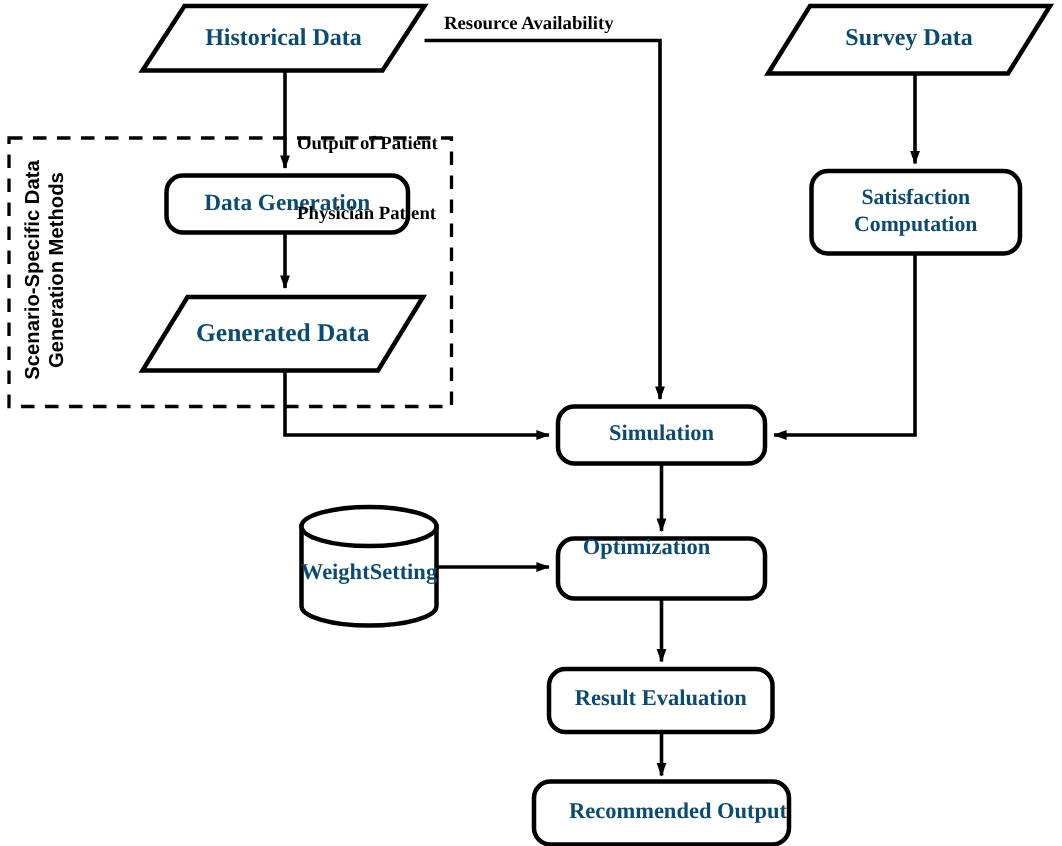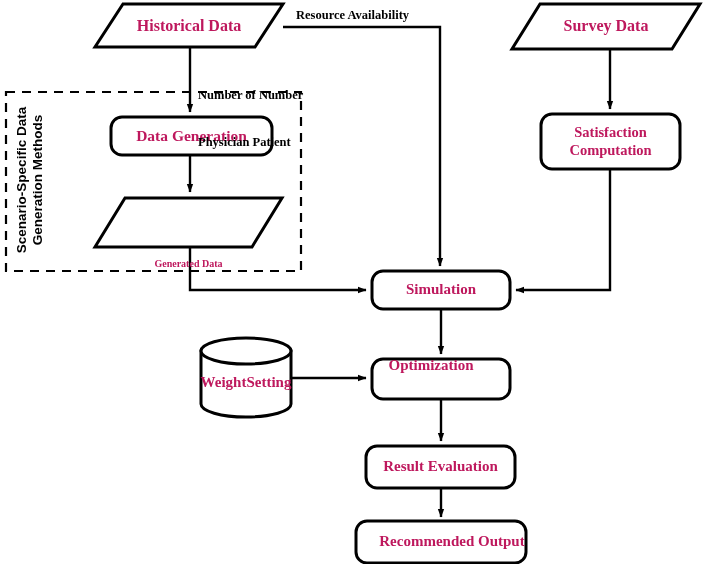--- a/index.html
+++ b/index.html
@@ -23,21 +23,21 @@
     height: 564px;
   }
   .node-label {
     position: absolute;
     display: flex;
     align-items: center;
     justify-content: center;
     text-align: center;
     font-family: "Liberation Serif", "DejaVu Serif", serif;
     font-weight: bold;
-    color: #be185d;
+    color: #0c4a6e;
     pointer-events: none;
     line-height: 1.18;
   }
   .edge-label {
     position: absolute;
     font-family: "Liberation Serif", "DejaVu Serif", serif;
     font-weight: bold;
     color: #000000;
     white-space: pre;
     text-align: left;
@@ -115,21 +115,21 @@
 
     <rect x="356" y="521" width="170" height="42" rx="11" ry="11" fill="#ffffff" stroke="#000000" stroke-width="3"></rect>
   </svg>
 
   <div class="node-label" style="left:95px; top:4px; width:188px; height:44px; font-size:16px;">Historical Data</div>
 
   <div class="node-label" style="left:111px; top:117px; width:161px; height:38px; font-size:15.5px;">Data Generation</div>
 
   <div class="node-label" style="left:512px; top:4px; width:188px; height:45px; font-size:16px;">Survey Data</div>
 
-  <div class="node-label" style="left:95px; top:198px; width:187px; height:49px; font-size:10px;margin-top:41px;">Generated Data</div>
+  <div class="node-label" style="left:95px; top:198px; width:187px; height:49px; font-size:17px;">Generated Data</div>
 
   <div class="node-label" style="left:541px; top:114px; width:139px; height:55px; font-size:14.5px; flex-direction:column;">
     <span>Satisfaction</span>
     <span>Computation</span>
   </div>
 
   <div class="node-label" style="left:372px; top:271px; width:138px; height:38px; font-size:15px;">Simulation</div>
 
   <div class="node-label" style="left:201px; top:352px; width:90px; height:62px; font-size:15px; flex-direction:row;">
     <span>Weight</span>
@@ -138,21 +138,21 @@
 
   <div class="node-label" style="left:372px; top:346px; width:118px; height:40px; font-size:15px;">Optimization</div>
 
   <div class="node-label" style="left:366px; top:446px; width:149px; height:42px; font-size:15px;">Result Evaluation</div>
 
   <div class="node-label" style="left:356px; top:521px; width:192px; height:42px; font-size:15px;">Recommended Output</div>
 
   <div class="edge-label" style="left:296px; top:8px; font-size:12.5px;">Resource Availability</div>
 
   <div class="edge-label" style="left:198px; top:57px; font-size:12.5px;">
-    <div>Number of Number</div>
+    <div>Output of Patient</div>
     <div>Physician Patient</div>
   </div>
 
   <div class="vlabel" style="left:14px; top:265px; transform:rotate(-90deg); font-size:13.5px; width:170px;">
     <div>Scenario-Specific Data</div>
     <div>Generation Methods</div>
   </div>
 
   <div class="hit" style="left:95px; top:4px; width:188px; height:44px;"></div>
   <div class="hit" style="left:512px; top:4px; width:188px; height:45px;"></div>

